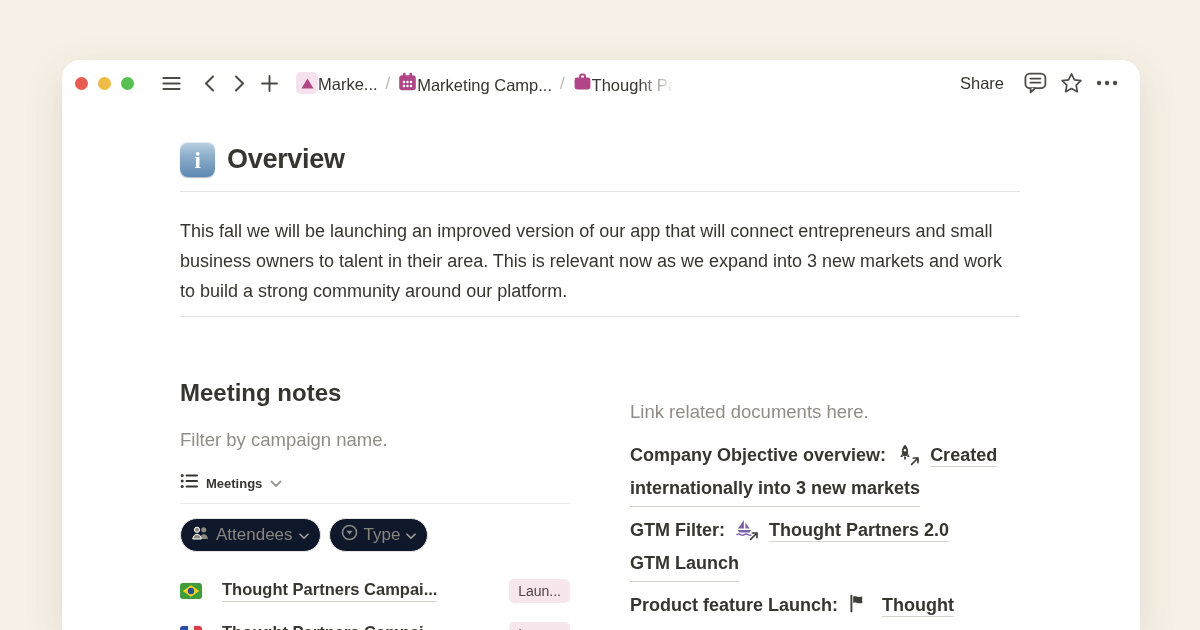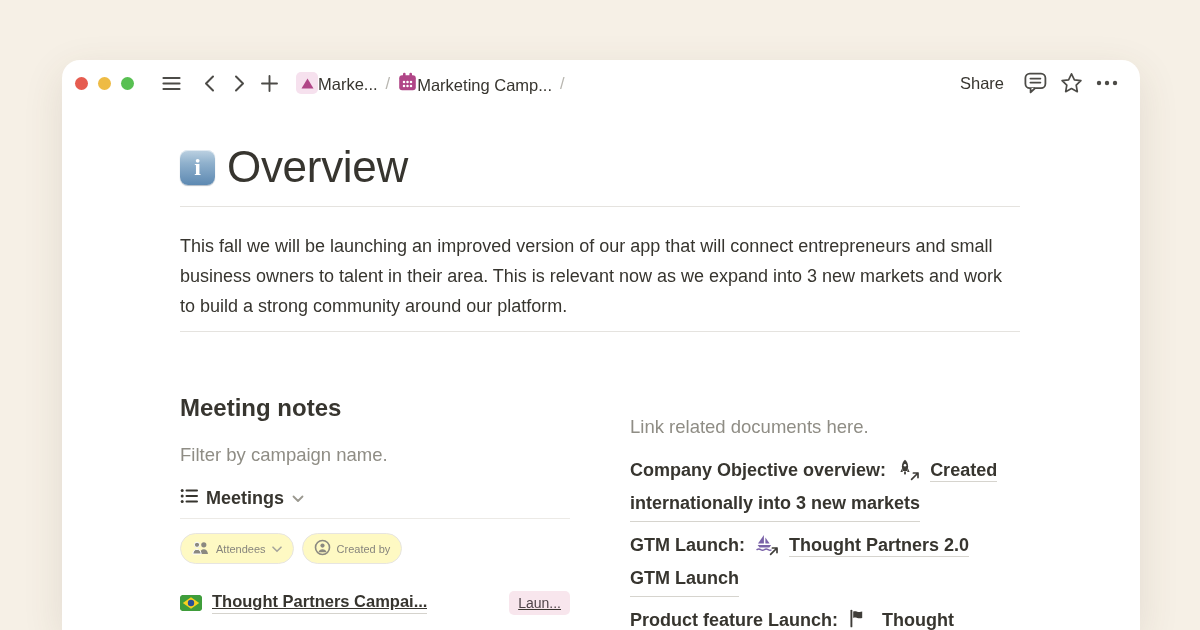--- a/index.html
+++ b/index.html
@@ -36,41 +36,41 @@
   
   .content { padding:0 120px 0 118px; }
   .title-row { margin-top:36px; display:flex; align-items:center; gap:12px; }
   .emoji-tile {
     width:35px; height:35px; border-radius:8px;
     background:linear-gradient(180deg,#bdd2e2 0%, #8fb0cc 38%, #5d89b2 100%);
     box-shadow:inset 0 1px 0 rgba(255,255,255,.55), 0 1px 1px rgba(30,60,90,.35);
     display:flex; align-items:center; justify-content:center;
     color:#fff; font-family:"Liberation Serif", serif; font-weight:700; font-size:24px; line-height:1;
   }
-  .page-title { font-size:44px; font-weight:400; letter-spacing:-.3px; }
+  .page-title { font-size:27px; font-weight:700; letter-spacing:-.3px; }
   .divider { height:1px; background:#e5e3df; margin-top:14px; }
   .divider.d2 { margin-top:10px; }
   .intro { margin-top:24px; font-size:18px; line-height:30px; color:#37352f; }
   
   .columns { display:flex; gap:60px; margin-top:62px; }
   .col { width:390px; min-width:0; }
   .col-heading { font-size:24px; font-weight:700; line-height:28px; }
   .col-caption { margin-top:20px; font-size:18.5px; line-height:26px; color:#8f8d85; }
   
   .meetings-row { margin-top:19px; display:flex; align-items:center; gap:8px; cursor:pointer; }
-  .meetings-label { font-size:18px; font-weight:700; }
+  .meetings-label { font-size:13px; font-weight:700; }
   .col-divider { height:1px; background:#eceae6; margin-top:9px; }
   .chips { margin-top:14px; display:flex; gap:8px; white-space:nowrap; overflow:hidden; width:100%; }
   .chip {
     flex:0 0 auto; display:flex; align-items:center; gap:6px;
     border:1px solid #e7e5e1; border-radius:999px; padding:5px 11px;
-    font-size:11px; color:#87857d; cursor:pointer; background:#fef9c3;
+    font-size:17px; color:#87857d; cursor:pointer; background:#0f172a;
   }
   .rows { margin-top:24px; }
-  .db-row { display:flex; align-items:center; gap:10px; height:30px; margin-bottom:13px; cursor:pointer;text-decoration:underline; }
+  .db-row { display:flex; align-items:center; gap:20px; height:30px; margin-bottom:13px; cursor:pointer; }
   .row-title {
     font-size:16.5px; font-weight:600; color:#37352f;
     border-bottom:1.5px solid #d5d3cd; padding-bottom:2px;
     white-space:nowrap; overflow:hidden;
   }
   .row-tag {
     margin-left:auto; background:#f8e6ed; color:#4f4449;
     font-size:14px; padding:4px 9px; border-radius:5px; white-space:nowrap;
   }
   .flag { display:block; border-radius:2px; }
@@ -137,20 +137,29 @@
               <circle cx="9.5" cy="10" r="1.25" fill="#fff"></circle>
               <circle cx="13" cy="10" r="1.25" fill="#fff"></circle>
             <circle cx="6" cy="14" r="1.25" fill="#fff"></circle>
               <circle cx="9.5" cy="14" r="1.25" fill="#fff"></circle>
               <circle cx="13" cy="14" r="1.25" fill="#fff"></circle>
           </svg>
         </span>
         <span class="crumb-label">Marketing Camp...</span>
       </div>
       <span class="crumb-sep">/</span>
+      <div class="crumb">
+        <span>
+          <svg width="19" height="19" viewBox="0 0 19 19">
+            <path d="M7 6V4.2C7 3.2 7.8 2.4 8.8 2.4h1.4c1 0 1.8.8 1.8 1.8V6" stroke="#b04687" stroke-width="2" fill="none"></path>
+            <rect x="1.6" y="5.6" width="15.8" height="11.8" rx="2.4" fill="#b04687"></rect>
+          </svg>
+        </span>
+        <span class="crumb-label fade">Thought Pa</span>
+      </div>
     </div>
 
     <div class="tb-right">
       <div class="share">Share</div>
       <div class="tb-btn">
         <svg width="23" height="22" viewBox="0 0 23 22">
           <rect x="1.4" y="1.6" width="20" height="14.6" rx="4.4" stroke="#4c4b47" stroke-width="1.8" fill="none"></rect>
           <path d="M6.6 16 V20.4 L11.2 16" stroke="#4c4b47" stroke-width="1.8" fill="#fff" stroke-linejoin="round"></path>
           <path d="M6.4 6.6 h10 M6.4 10.6 h10" stroke="#4c4b47" stroke-width="1.8" stroke-linecap="round"></path>
         </svg>
@@ -219,25 +228,29 @@
             <span>
               <svg width="10" height="7" viewBox="0 0 10 7">
                   <path d="M1 1.2 L5 5.2 L9 1.2" stroke="#a5a39b" stroke-width="1.6" fill="none" stroke-linecap="round"></path>
                 </svg>
             </span>
           </div>
           <div class="chip">
             <span>
               <svg width="17" height="17" viewBox="0 0 17 17">
                 <circle cx="8.5" cy="8.5" r="7" stroke="#8b8980" stroke-width="1.6" fill="none"></circle>
-                <circle cx="8.5" cy="6.6" r="2.1" fill="#8b8980"></circle>
-                <path d="M4.4 13.2a4.3 4.3 0 0 1 8.2 0z" fill="#8b8980"></path>
-              </svg>
-            </span>
-            <span>Created by</span>
+                <path d="M5.3 6.7h6.4L8.5 10.6z" fill="#8b8980"></path>
+              </svg>
+            </span>
+            <span>Type</span>
+            <span>
+              <svg width="10" height="7" viewBox="0 0 10 7">
+                  <path d="M1 1.2 L5 5.2 L9 1.2" stroke="#a5a39b" stroke-width="1.6" fill="none" stroke-linecap="round"></path>
+                </svg>
+            </span>
           </div>
         </div>
 
         <div class="rows">
           <div class="db-row">
             <span>
               <svg class="flag" width="22" height="16" viewBox="0 0 22 16">
                 <rect width="22" height="16" rx="2.5" fill="#3f9d3b"></rect>
                 <path d="M11 2.3 L19.2 8 L11 13.7 L2.8 8 Z" fill="#f7d020"></path>
                 <circle cx="11" cy="8" r="3.2" fill="#2a4f96"></circle>
@@ -284,21 +297,21 @@
               <svg class="arrow" width="12" height="12" viewBox="0 0 12 12">
                 <path d="M2.6 9.4 L9 3 M4.4 3 H9 V7.6" stroke="#fff" stroke-width="4" fill="none" stroke-linecap="round" stroke-linejoin="round"></path>
                 <path d="M2.6 9.4 L9 3 M4.4 3 H9 V7.6" stroke="#3f3d39" stroke-width="1.7" fill="none" stroke-linecap="round" stroke-linejoin="round"></path>
               </svg>
             </span>
             <span class="doc-link">Created</span>
             <span class="doc-line2">internationally into 3 new markets</span>
           </div>
 
           <div class="doc-item">
-            <span class="doc-label">GTM Launch:</span>
+            <span class="doc-label">GTM Filter:</span>
             <span class="mention">
               <svg class="glyph" width="19" height="19" viewBox="0 0 19 19">
                 <path d="M8.9 1 L8.9 9.6 L3 9.6 Z" fill="#7a62a8"></path>
                 <path d="M10.4 3.6 L14.6 9.6 H10.4 Z" fill="#7a62a8"></path>
                 <path d="M2.6 11h13.6l-1.9 2.6H4.5z" fill="#7a62a8"></path>
                 <path d="M2 15.6q1.8-1.3 3.7 0t3.7 0 3.7 0 3.7 0" stroke="#7a62a8" stroke-width="1.4" fill="none" stroke-linecap="round"></path>
               </svg>
               <svg class="arrow" width="12" height="12" viewBox="0 0 12 12">
                 <path d="M2.6 9.4 L9 3 M4.4 3 H9 V7.6" stroke="#fff" stroke-width="4" fill="none" stroke-linecap="round" stroke-linejoin="round"></path>
                 <path d="M2.6 9.4 L9 3 M4.4 3 H9 V7.6" stroke="#3f3d39" stroke-width="1.7" fill="none" stroke-linecap="round" stroke-linejoin="round"></path>

